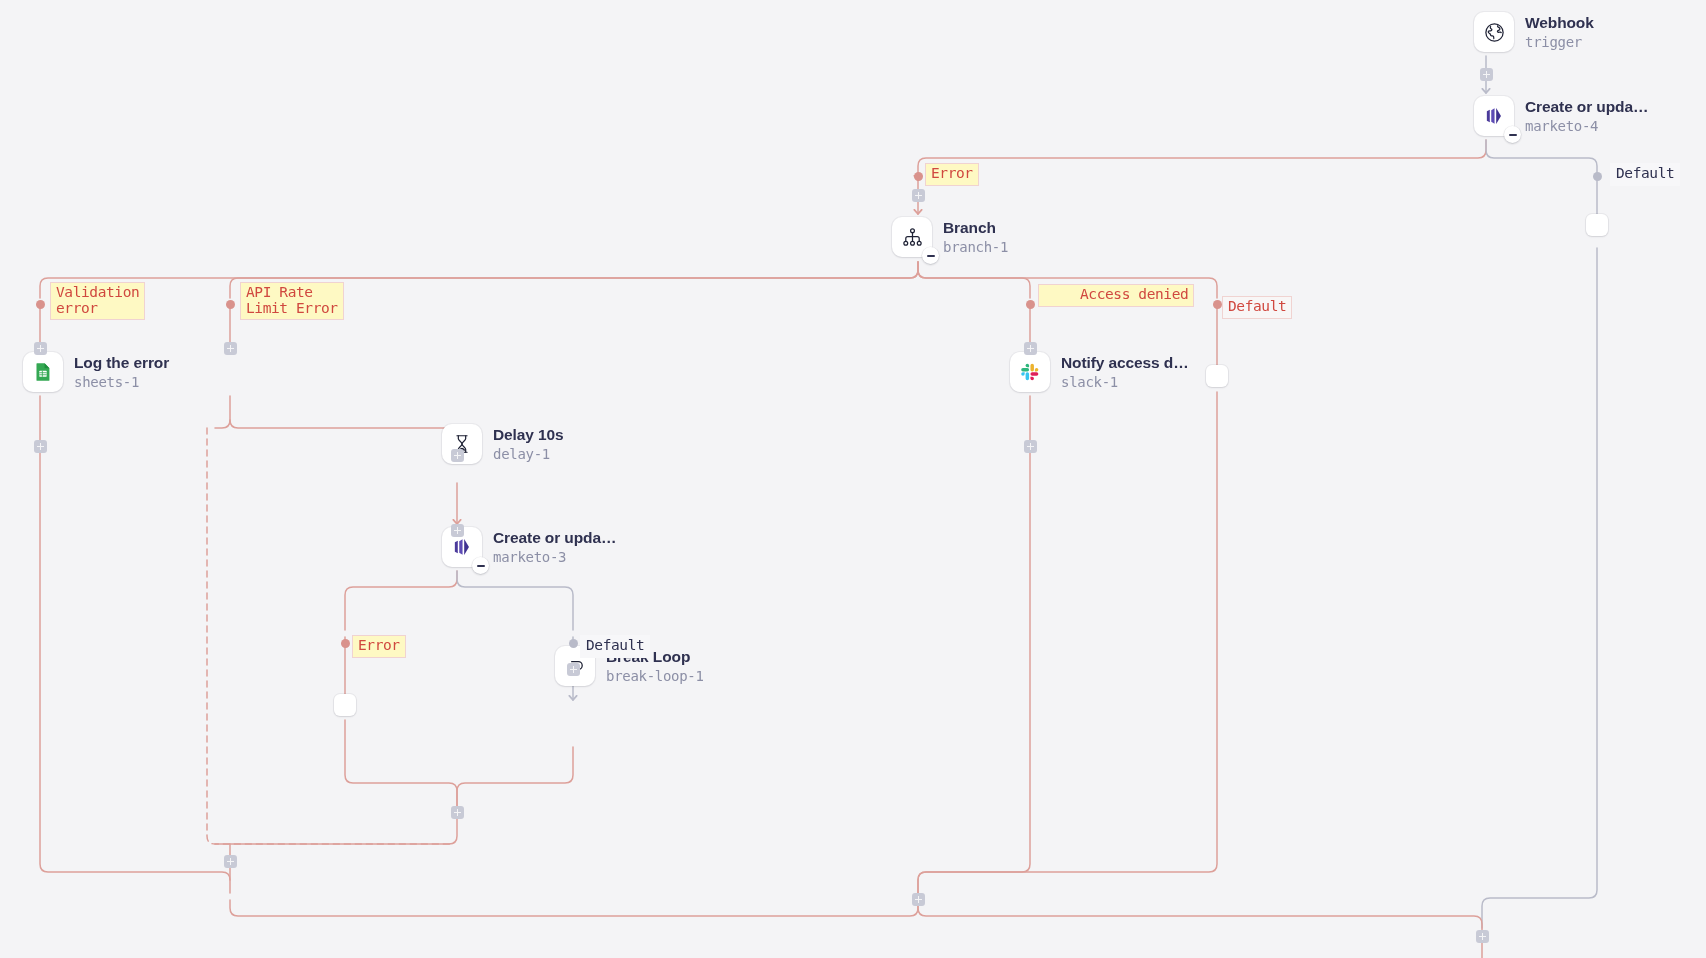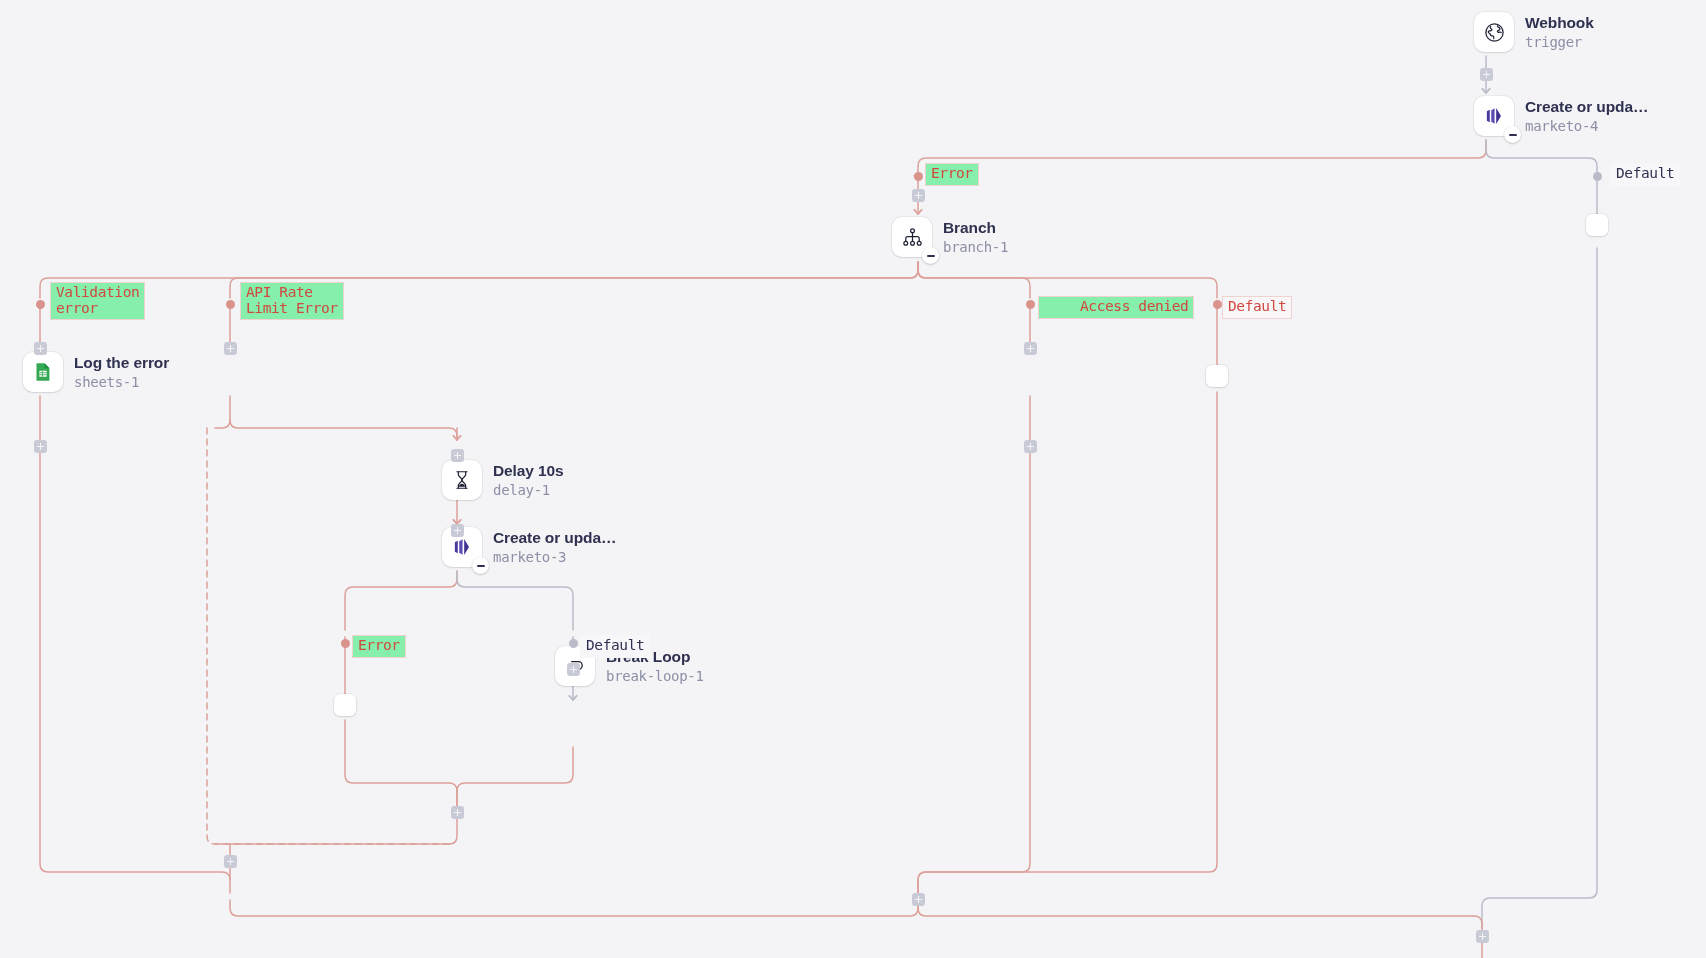--- a/index.html
+++ b/index.html
@@ -52,21 +52,21 @@
 
   
   .elabel{
     position:absolute;
     font-family:"DejaVu Sans Mono", monospace;
     font-size:14.5px;line-height:15.5px;
     padding:2px 5px 3px 5px;
     white-space:pre;
     letter-spacing:-.4px;
   }
-  .elabel.err{color:#d0483f;background:#86efac;border:1px solid #f0d3d1;}
+  .elabel.err{color:#d0483f;background:#fef9c3;border:1px solid #f0d3d1;}
   .elabel.def-red{color:#d0483f;background:#f8f6f6;border:1px solid #f0d3d1;}
   .elabel.def-dark{color:#2f3150;background:#f7f7f9;border:1px solid transparent;}
 
   .edot{position:absolute;width:9px;height:9px;border-radius:50%;}
   .edot.red{background:#d9928c;}
   .edot.gray{background:#b9bbc9;}
 
   
   .g-sheets{width:22px;height:22px;}
   .g-slack{width:22px;height:22px;}
@@ -204,22 +204,40 @@
         <path d="M8 12.8h8M8 15h8M11.3 10.6v6.6" stroke="#34a853" stroke-width="0.9"></path>
       </svg>
     </div>
     <div class="node-text">
       <span class="node-title">Log the error</span>
       <span class="node-sub">sheets-1</span>
     </div>
   </div>
 
 
-
-  <div class="node" style="left:442px;top:460px;">
+  <div class="node" style="left:1010px;top:352px;">
+    <div class="node-icon">
+      <svg class="g-slack" viewBox="0 0 24 24">
+        <path d="M6.2 14.3a1.9 1.9 0 1 1-1.9-1.9h1.9z" fill="#36c5f0"></path>
+        <path d="M7.2 14.3a1.9 1.9 0 0 1 3.8 0v4.8a1.9 1.9 0 1 1-3.8 0z" fill="#36c5f0"></path>
+        <path d="M9.1 6.7a1.9 1.9 0 1 1 1.9-1.9v1.9z" fill="#2eb67d"></path>
+        <path d="M9.1 7.7a1.9 1.9 0 0 1 0 3.8H4.3a1.9 1.9 0 1 1 0-3.8z" fill="#2eb67d"></path>
+        <path d="M17.3 9.6a1.9 1.9 0 1 1 1.9 1.9h-1.9z" fill="#ecb22e"></path>
+        <path d="M16.3 9.6a1.9 1.9 0 0 1-3.8 0V4.8a1.9 1.9 0 1 1 3.8 0z" fill="#ecb22e"></path>
+        <path d="M14.4 17.2a1.9 1.9 0 1 1-1.9 1.9v-1.9z" fill="#e01e5a"></path>
+        <path d="M14.4 16.2a1.9 1.9 0 0 1 0-3.8h4.8a1.9 1.9 0 1 1 0 3.8z" fill="#e01e5a"></path>
+      </svg>
+    </div>
+    <div class="node-text">
+      <span class="node-title">Notify access d…</span>
+      <span class="node-sub">slack-1</span>
+    </div>
+  </div>
+
+  <div class="node" style="left:442px;top:424px;">
     <div class="node-icon">
       <svg width="22" height="22" viewBox="0 0 24 24" fill="none" stroke="#1f2235" stroke-width="1.35" stroke-linecap="round" stroke-linejoin="round">
         <path d="M6.5 3h11M6.5 21h11"></path>
         <path d="M8 3v3.2c0 2 4 3.6 4 5.8 0 2.2-4 3.8-4 5.8V21"></path>
         <path d="M16 3v3.2c0 2-4 3.6-4 5.8 0 2.2 4 3.8 4 5.8V21"></path>
         <path d="M9.2 18.6c.9-1 1.9-1.7 2.8-1.7s1.9.7 2.8 1.7z" fill="#1f2235"></path>
       </svg>
     </div>
     <div class="node-text">
       <span class="node-title">Delay 10s</span>
@@ -269,21 +287,21 @@
   <div class="edot red" style="left:1213px;top:300px;"></div>
   <div class="edot red" style="left:341px;top:639px;"></div>
   <div class="edot gray" style="left:569px;top:639px;"></div>
 
   <div class="elabel err" style="left:925px;top:163px;">Error</div>
   <div class="elabel def-dark" style="left:1610px;top:163px;">Default</div>
   <div class="elabel err" style="left:50px;top:282px;">Validation
 error</div>
   <div class="elabel err" style="left:240px;top:282px;">API Rate
 Limit Error</div>
-  <div class="elabel err" style="left:1038px;top:296px;padding-left:41px;">Access denied</div>
+  <div class="elabel err" style="left:1038px;top:284px;padding-left:41px;">Access denied</div>
   <div class="elabel def-red" style="left:1222px;top:296px;">Default</div>
   <div class="elabel err" style="left:352px;top:635px;">Error</div>
   <div class="elabel def-dark" style="left:580px;top:635px;">Default</div>
 
   <div class="plus" style="left:1480px;top:68px;"></div>
   <div class="plus" style="left:912px;top:189px;"></div>
   <div class="plus" style="left:34px;top:342px;"></div>
   <div class="plus" style="left:224px;top:342px;"></div>
   <div class="plus" style="left:1024px;top:342px;"></div>
   <div class="plus" style="left:451px;top:449px;"></div>

